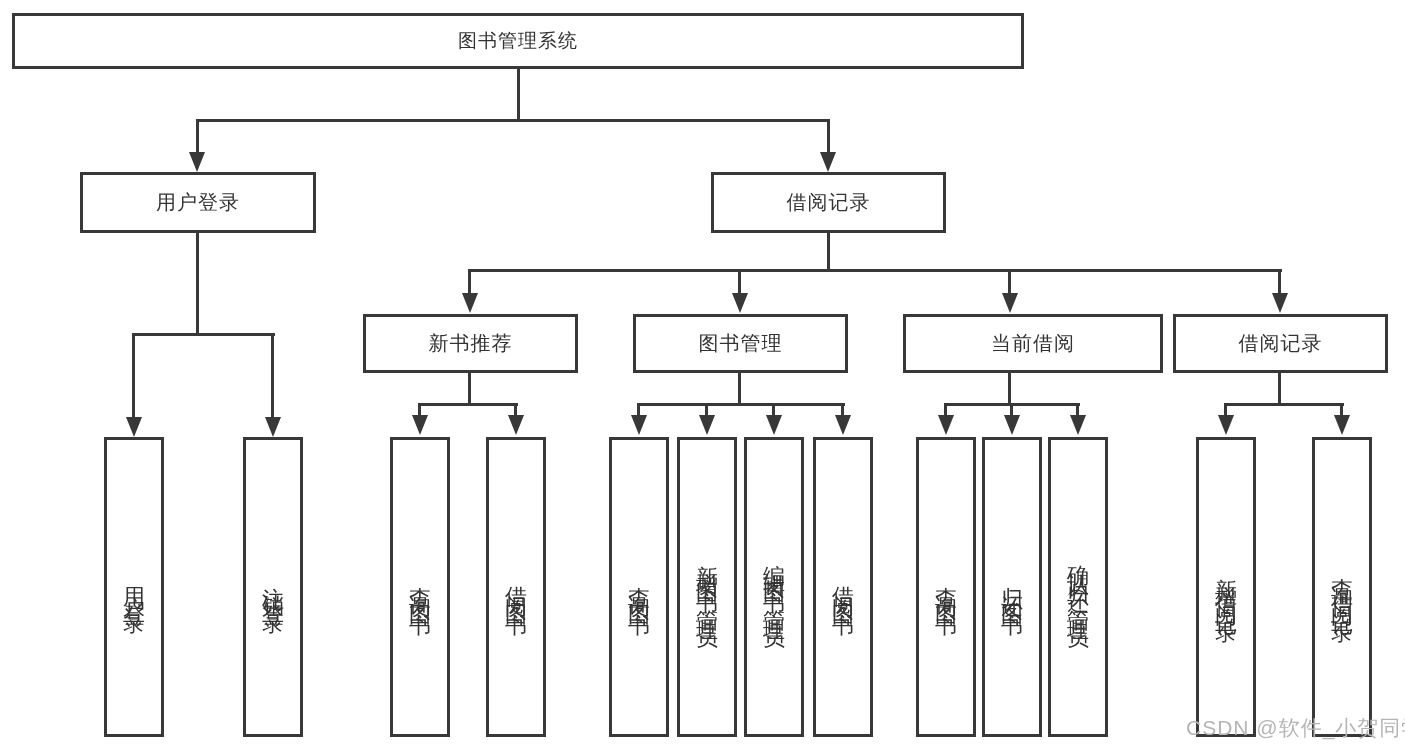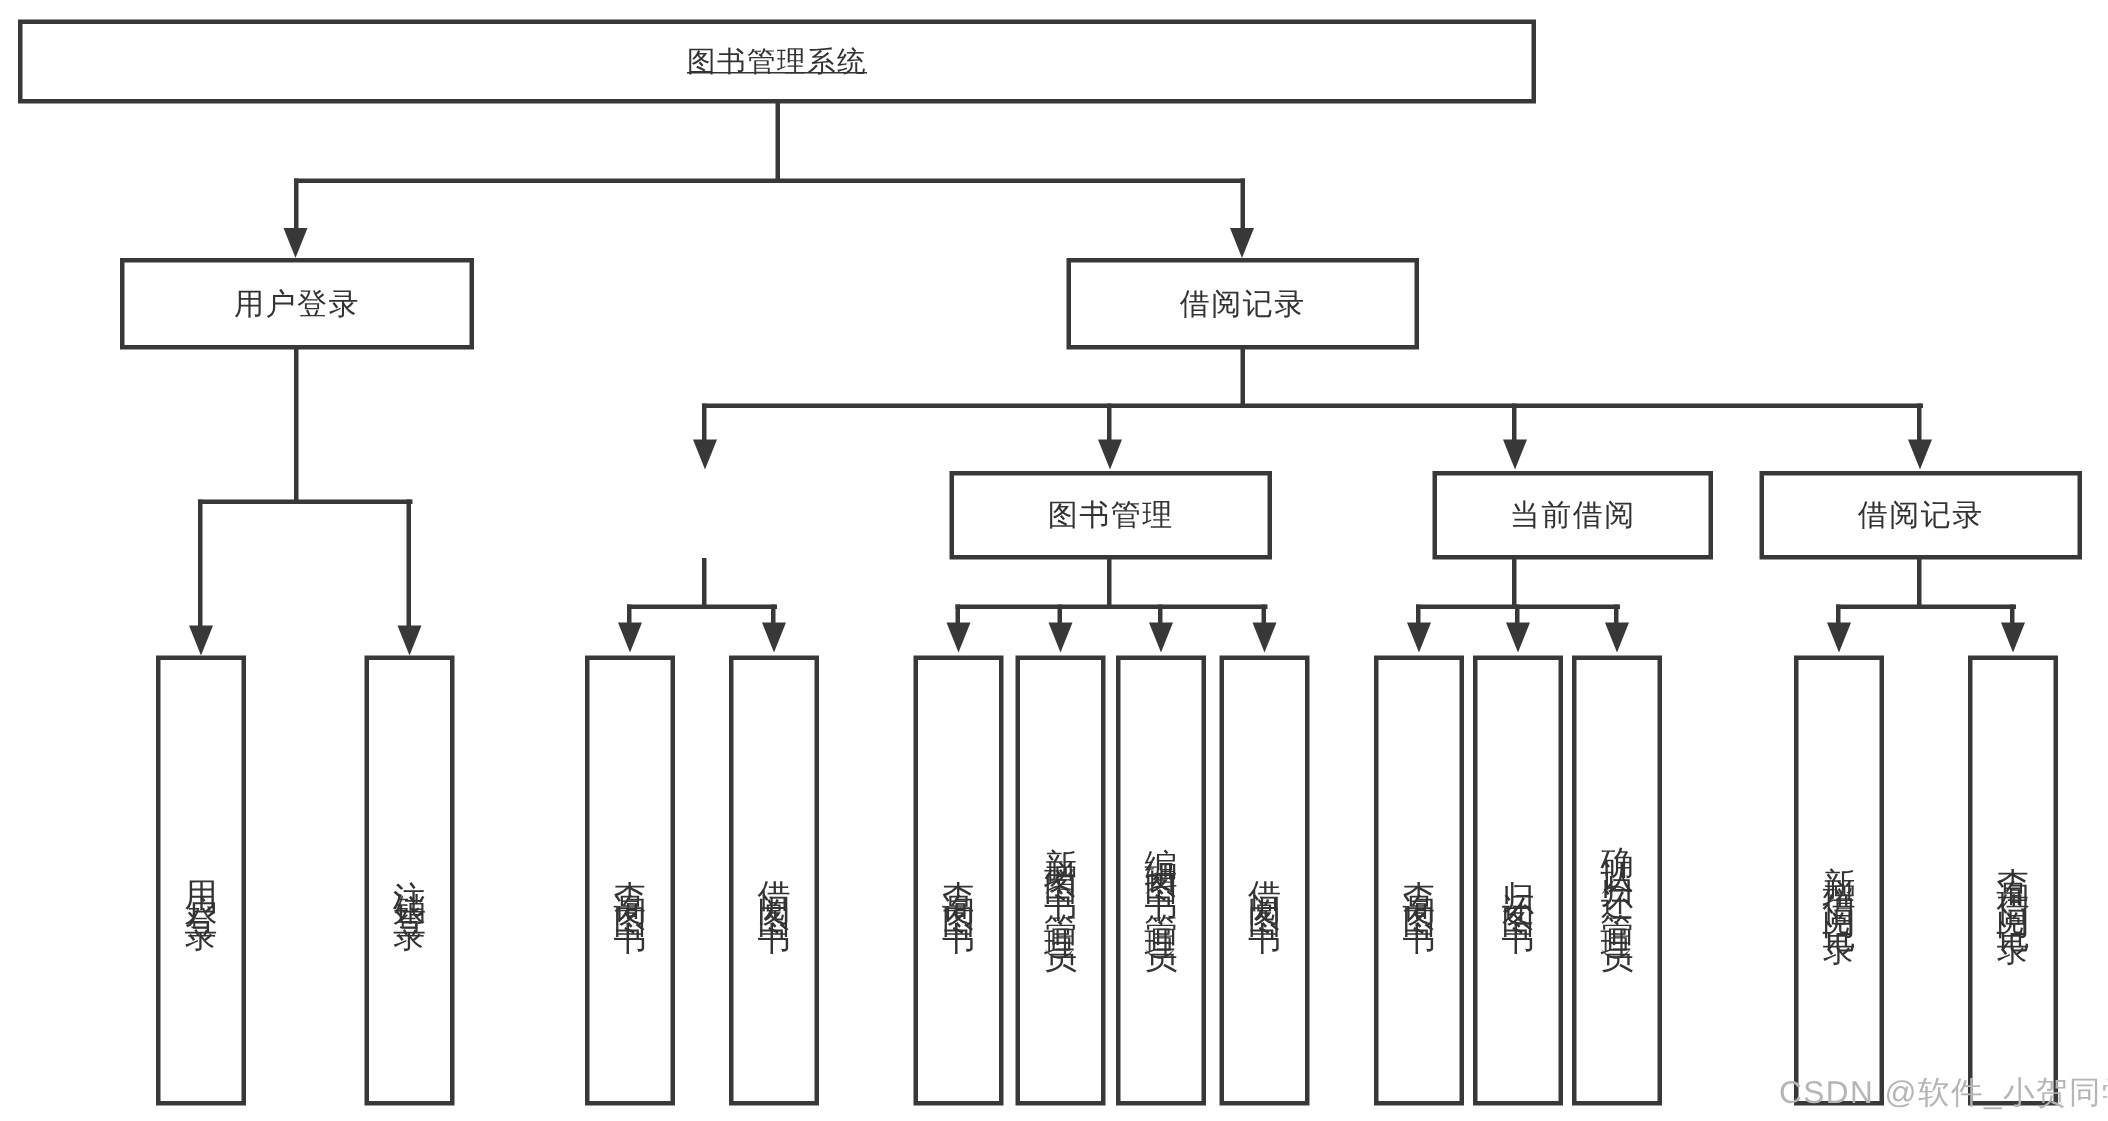--- a/index.html
+++ b/index.html
@@ -5,21 +5,21 @@
   html,body{margin:0;padding:0;background:#ffffff;}
   #stage{
     position:relative;width:1405px;height:747px;background:#ffffff;overflow:hidden;
     font-family:"Liberation Sans","DejaVu Sans",sans-serif;color:#333333;
   }
   .box{
     position:absolute;box-sizing:border-box;border:3px solid #383838;background:#ffffff;
     display:flex;align-items:center;justify-content:center;text-align:center;
   }
   .hlabel{font-size:20px;letter-spacing:1px;}
-  .root-label{font-size:19px;letter-spacing:1px;text-decoration:underline;}
+  .root-label{font-size:19px;letter-spacing:1px;}
   .vbox{
     writing-mode:vertical-rl;text-orientation:upright;
     font-size:22px;letter-spacing:9px;line-height:1;
     display:flex;align-items:center;justify-content:center;
   }
   .line{position:absolute;background:#383838;}
   .ah{
     position:absolute;width:0;height:0;
     border-left:8px solid transparent;border-right:8px solid transparent;
     border-top:20px solid #383838;
@@ -63,24 +63,27 @@
   <div class="line" style="left:468px;top:269px;width:814px;height:3px;"></div>
   <div class="line" style="left:468px;top:269px;width:3px;height:27px;"></div>
   <div class="ah" style="left:462px;top:293px;"></div>
   <div class="line" style="left:738px;top:269px;width:3px;height:27px;"></div>
   <div class="ah" style="left:732px;top:293px;"></div>
   <div class="line" style="left:1008px;top:269px;width:3px;height:27px;"></div>
   <div class="ah" style="left:1002px;top:293px;"></div>
   <div class="line" style="left:1278px;top:269px;width:3px;height:27px;"></div>
   <div class="ah" style="left:1272px;top:293px;"></div>
 
+  <div class="box" style="left:363px;top:314px;width:215px;height:59px;">
+    <span class="hlabel">新书推荐</span>
+  </div>
   <div class="box" style="left:633px;top:314px;width:215px;height:59px;">
     <span class="hlabel">图书管理</span>
   </div>
-  <div class="box" style="left:955px;top:314px;width:187px;height:59px;">
+  <div class="box" style="left:903px;top:314px;width:260px;height:59px;">
     <span class="hlabel">当前借阅</span>
   </div>
   <div class="box" style="left:1173px;top:314px;width:215px;height:59px;">
     <span class="hlabel">借阅记录</span>
   </div>
 
   <div class="line" style="left:468px;top:372px;width:3px;height:34px;"></div>
   <div class="line" style="left:418px;top:403px;width:100px;height:3px;"></div>
   <div class="line" style="left:418px;top:403px;width:3px;height:13px;"></div>
   <div class="ah" style="left:412px;top:415px;"></div>

